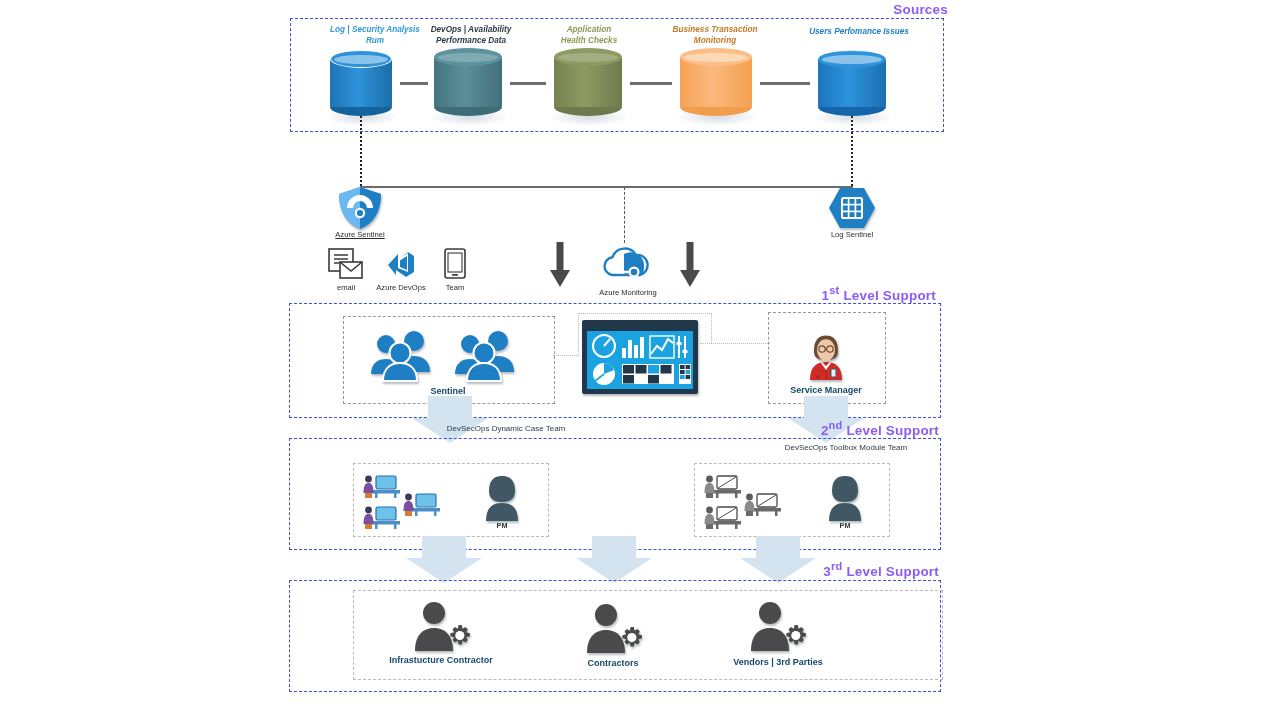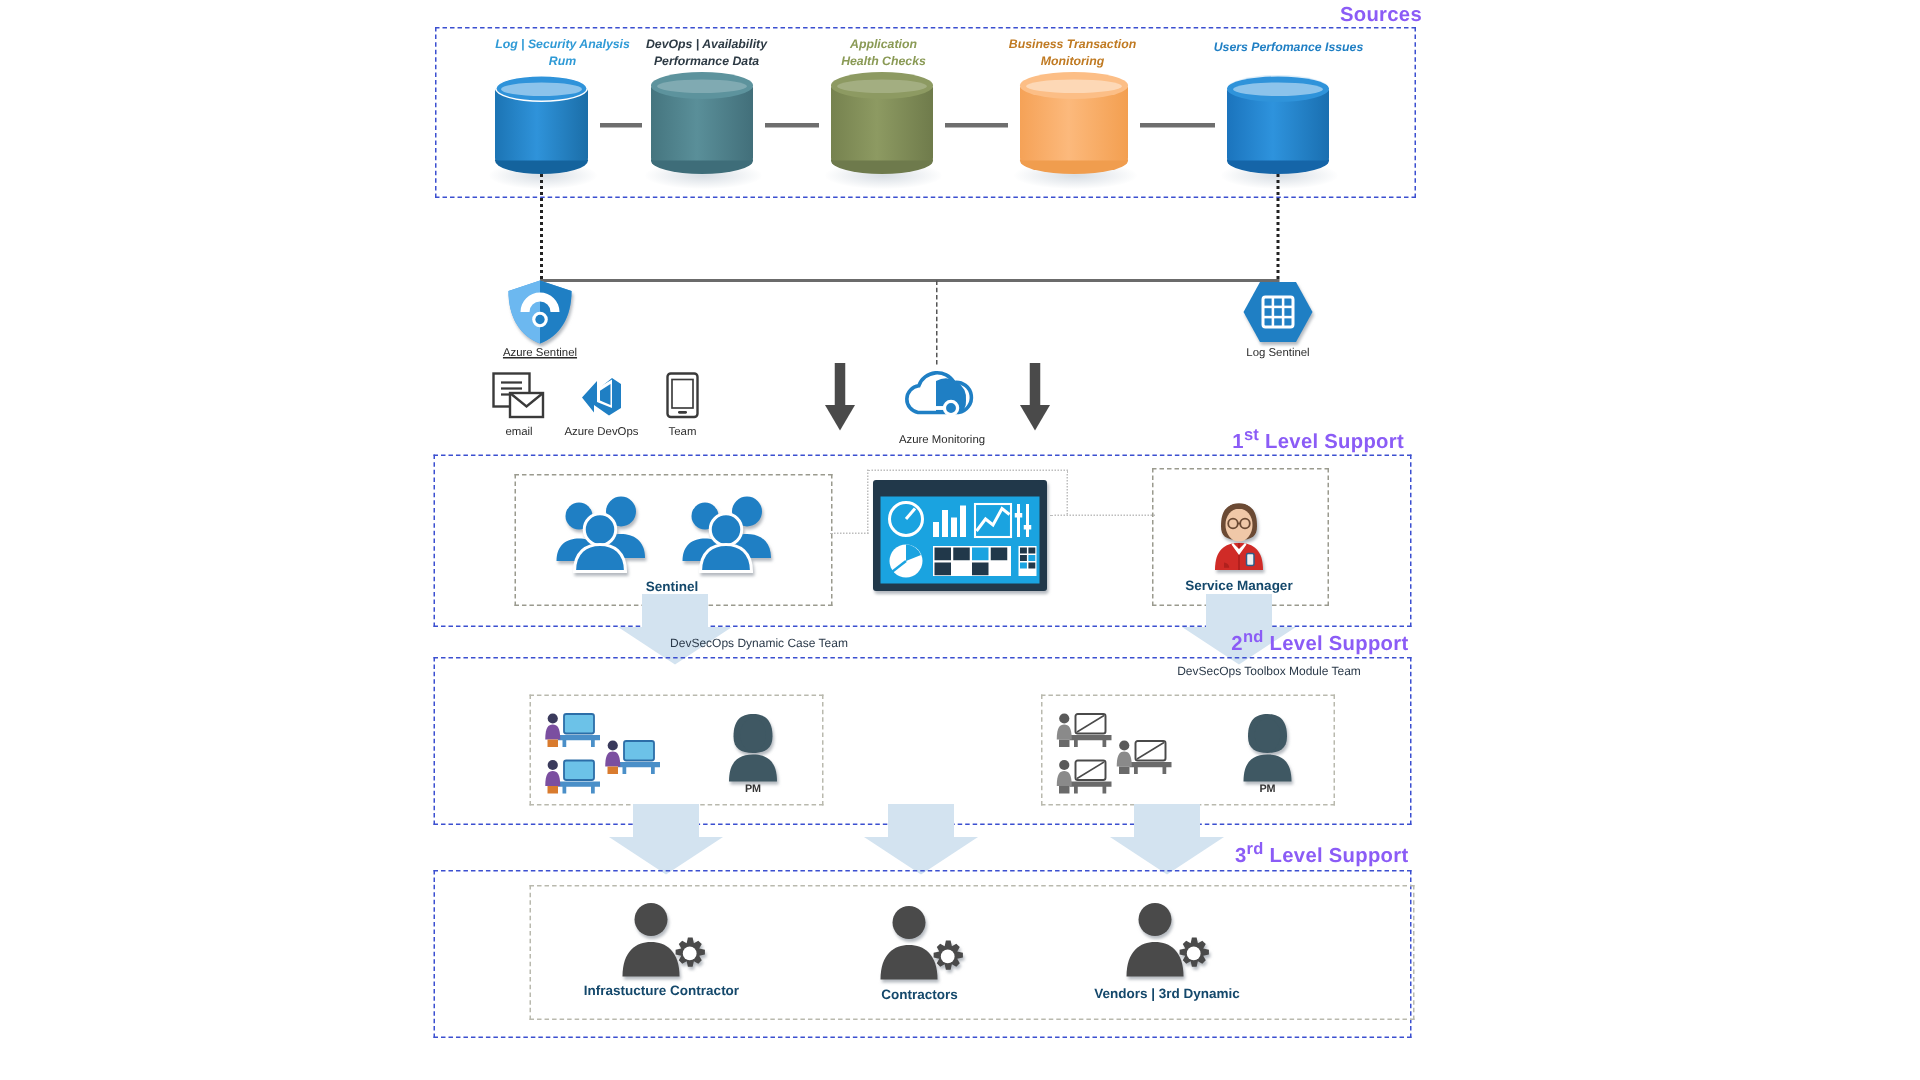--- a/index.html
+++ b/index.html
@@ -469,15 +469,15 @@
   <div class="cap-b" style="left:557px;top:658px;width:112px;">Contractors</div>
 
   <svg class="abs shadowed" style="left:748px;top:600px;" width="62" height="52" viewBox="0 0 62 52">
     <circle cx="22" cy="13" r="11" fill="#4a4a4a"></circle>
     <path d="M3 51 C3 34 12 28 22 28 C32 28 41 34 41 51 Z" fill="#4a4a4a"></path>
     <g transform="translate(38,26)">
       <path d="M12 0 L15 0 L15.8 3.6 L18.6 2 L20.8 4.2 L19.2 7 L22.8 7.8 L22.8 10.8 L19.2 11.6 L20.8 14.4 L18.6 16.6 L15.8 15 L15 18.6 L12 18.6 L11.2 15 L8.4 16.6 L6.2 14.4 L7.8 11.6 L4.2 10.8 L4.2 7.8 L7.8 7 L6.2 4.2 L8.4 2 L11.2 3.6 Z" fill="#4a4a4a" transform="translate(-4,-1) scale(1.05)"></path>
       <circle cx="9.8" cy="9.6" r="4.6" fill="#ffffff"></circle>
     </g>
   </svg>
-  <div class="cap-b" style="left:712px;top:657px;width:132px;">Vendors | 3rd Dynamic</div>
+  <div class="cap-b" style="left:712px;top:657px;width:132px;">Vendors | 3rd Parties</div>
 
 </div>
 
 </body></html>

